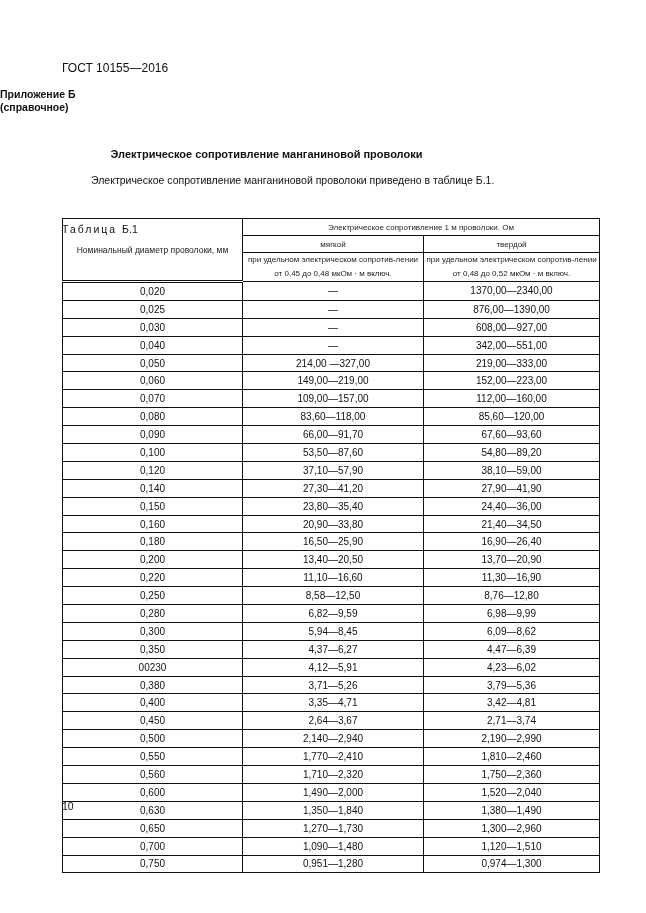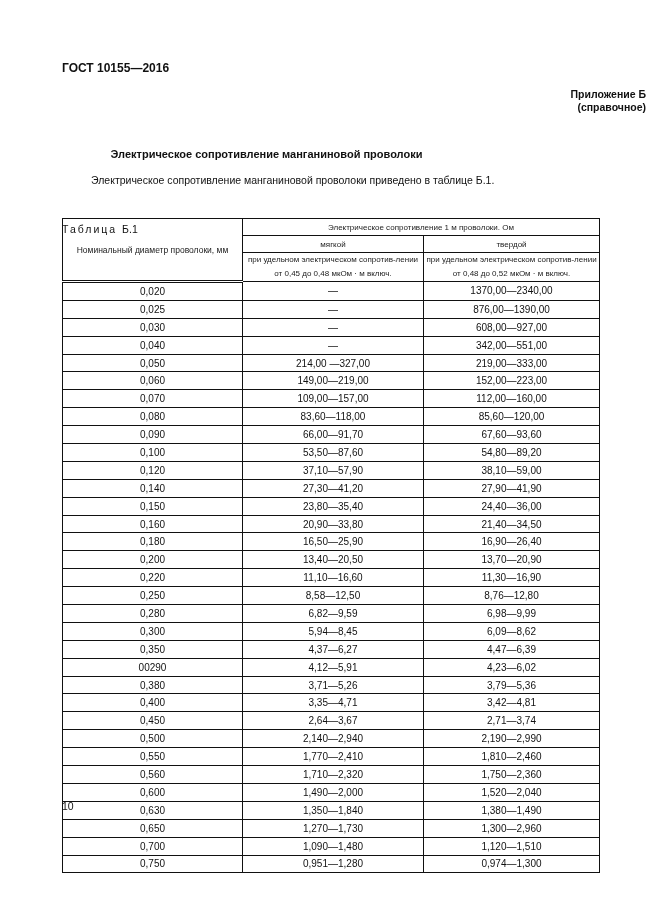--- a/index.html
+++ b/index.html
@@ -1,19 +1,19 @@
 <!DOCTYPE html>
 <html><head>
 <meta charset="utf-8">
 <style>
   html, body { margin: 0; padding: 0; background: #ffffff; }
   body { width: 646px; height: 913px; position: relative; overflow: hidden;
          font-family: "Liberation Sans", sans-serif; color: #111; }
-  .doc-id { position: absolute; left: 62px; top: 61px; font-size: 12px; font-weight: bold; }
-  .appendix { position: absolute; left: 0; width: 646px; text-align: right; font-weight: bold; font-size: 10.5px; }
+  .doc-id { position: absolute; left: 62px; top: 61px; font-size: 12px; font-weight: normal; }
+  .appendix { position: absolute; left: 0; width: 646px; text-align: left; font-weight: bold; font-size: 10.5px; }
   .app-title { top: 88px; }
   .app-sub { top: 101px; }
   .section-title { position: absolute; left: 0; width: 533px; top: 148px; text-align: center; font-weight: bold; font-size: 11px; }
   .intro { position: absolute; left: 91px; top: 174px; font-size: 10.5px; }
   .table-caption { position: absolute; left: 62px; top: 199px; font-size: 10.5px; letter-spacing: 2px; margin-top: 24px; }
   .table-caption .num { letter-spacing: 0; }
   table.data { position: absolute; left: 62px; top: 218px; width: 537px; border-collapse: collapse; table-layout: fixed; }
   table.data td { border: 1px solid #111; text-align: center; padding: 0; font-size: 10px; vertical-align: middle; }
   table.data .hdr { font-size: 8px; color: #222; margin-left: 16px; }
   .h1 td { height: 16px; }
@@ -154,21 +154,21 @@
         <td>0,300</td>
         <td>5,94—8,45</td>
         <td>6,09—8,62</td>
       </tr>
       <tr class="row">
         <td>0,350</td>
         <td>4,37—6,27</td>
         <td>4,47—6,39</td>
       </tr>
       <tr class="row">
-        <td>00290</td>
+        <td>00230</td>
         <td>4,12—5,91</td>
         <td>4,23—6,02</td>
       </tr>
       <tr class="row">
         <td>0,380</td>
         <td>3,71—5,26</td>
         <td>3,79—5,36</td>
       </tr>
       <tr class="row">
         <td>0,400</td>

